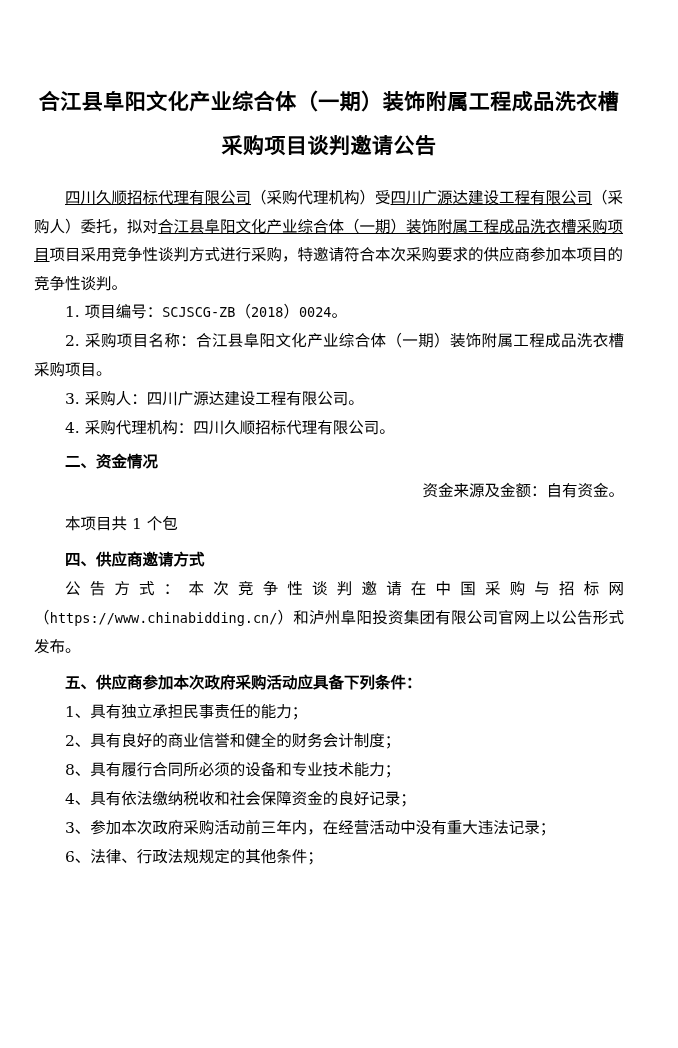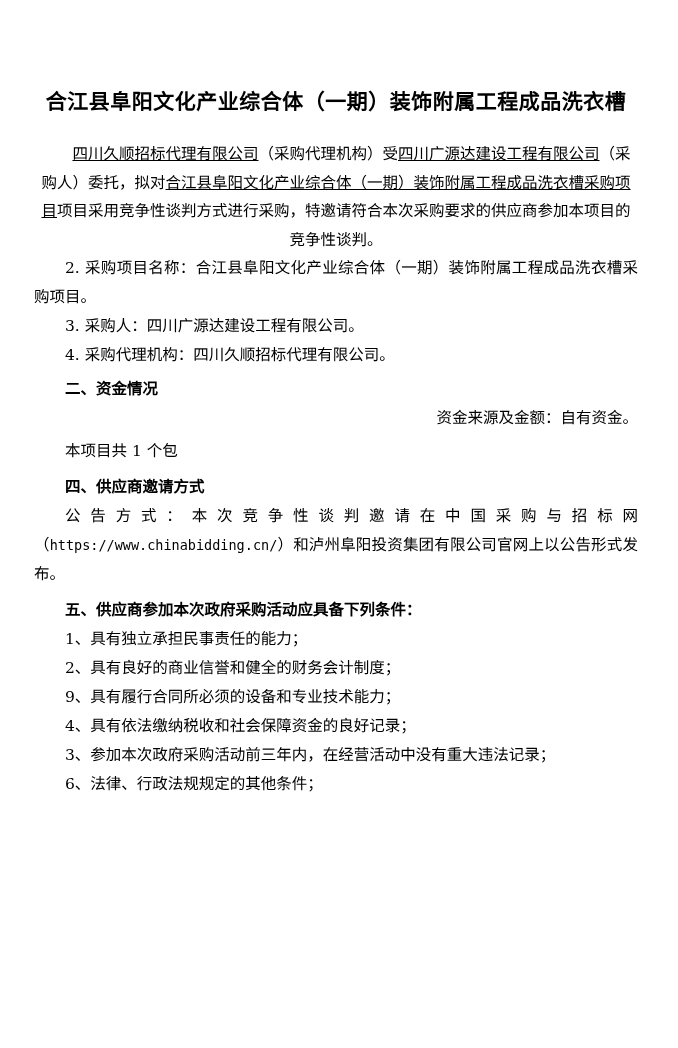--- a/index.html
+++ b/index.html
@@ -12,40 +12,39 @@
     height: 1048px;
     font-family: "DejaVu Serif", "Liberation Serif", serif;
     color: #000000;
     overflow: hidden;
   }
   .page {
     position: relative;
     width: 678px;
     height: 1048px;
     box-sizing: border-box;
-    padding: 80px 40px 0 34px;
+    padding: 80px 54px 0 34px;
   }
   .doc-title {
     text-align: center;
     font-size: 21px;
     font-weight: bold;
     line-height: 44px;
     letter-spacing: 0.5px;
     margin: 0 0 10px 0;
     font-family: "DejaVu Serif", "Liberation Serif", serif;
   }
   .doc-title .line2 {
     display: block;
   }
   .para {
     margin: 0;
     text-indent: 2em;
     font-size: 15.5px;
     line-height: 28.5px;
-    text-align: center;
   }
   .para-noindent {
     margin: 0;
     text-indent: 0;
     font-size: 15.5px;
     line-height: 28.5px;
     text-align: right;
   }
   .u {
     text-decoration: underline;
@@ -79,26 +78,28 @@
   .spacer-sm { height: 6px; }
   .spacer-xs { height: 2px; }
 </style>
 </head>
 <body>
 
 <div class="page">
 
   <h1 class="doc-title">
     <span>合江县阜阳文化产业综合体（一期）装饰附属工程成品洗衣槽</span>
+    <span class="line2">采购项目谈判邀请公告</span>
   </h1>
 
   <div class="spacer-sm"></div>
 
   <p class="para"><span class="u">四川久顺招标代理有限公司</span><span>（采购代理机构）受</span><span class="u">四川广源达建设工程有限公司</span><span>（采购人）委托，拟对</span><span class="u">合江县阜阳文化产业综合体（一期）装饰附属工程成品洗衣槽采购项目</span><span>项目采用竞争性谈判方式进行采购，特邀请符合本次采购要求的供应商参加本项目的竞争性谈判。</span></p>
 
+  <p class="item">1. 项目编号：<span class="mono">SCJSCG-ZB</span>（<span class="mono">2018</span>）<span class="mono">0024</span>。</p>
   <p class="item-wrap">2. 采购项目名称：合江县阜阳文化产业综合体（一期）装饰附属工程成品洗衣槽采购项目。</p>
   <p class="item">3. 采购人：四川广源达建设工程有限公司。</p>
   <p class="item">4. 采购代理机构：四川久顺招标代理有限公司。</p>
 
   <p class="section-head">二、资金情况</p>
   <p class="para-noindent">资金来源及金额：自有资金。</p>
 
   <div class="spacer-xs"></div>
 
   <div class="spacer-xs"></div>
@@ -107,18 +108,18 @@
   <div class="spacer-xs"></div>
 
   <p class="section-head">四、供应商邀请方式</p>
   <p class="item-wrap">公告方式：本次竞争性谈判邀请在中国采购与招标网（<span class="mono">https://www.chinabidding.cn/</span>）和泸州阜阳投资集团有限公司官网上以公告形式发布。</p>
 
   <div class="spacer-xs"></div>
 
   <p class="section-head">五、供应商参加本次政府采购活动应具备下列条件：</p>
   <p class="item">1、具有独立承担民事责任的能力；</p>
   <p class="item">2、具有良好的商业信誉和健全的财务会计制度；</p>
-  <p class="item">9、具有履行合同所必须的设备和专业技术能力；</p>
+  <p class="item">8、具有履行合同所必须的设备和专业技术能力；</p>
   <p class="item">4、具有依法缴纳税收和社会保障资金的良好记录；</p>
   <p class="item">3、参加本次政府采购活动前三年内，在经营活动中没有重大违法记录；</p>
   <p class="item">6、法律、行政法规规定的其他条件；</p>
 
 </div>
 
 </body></html>

